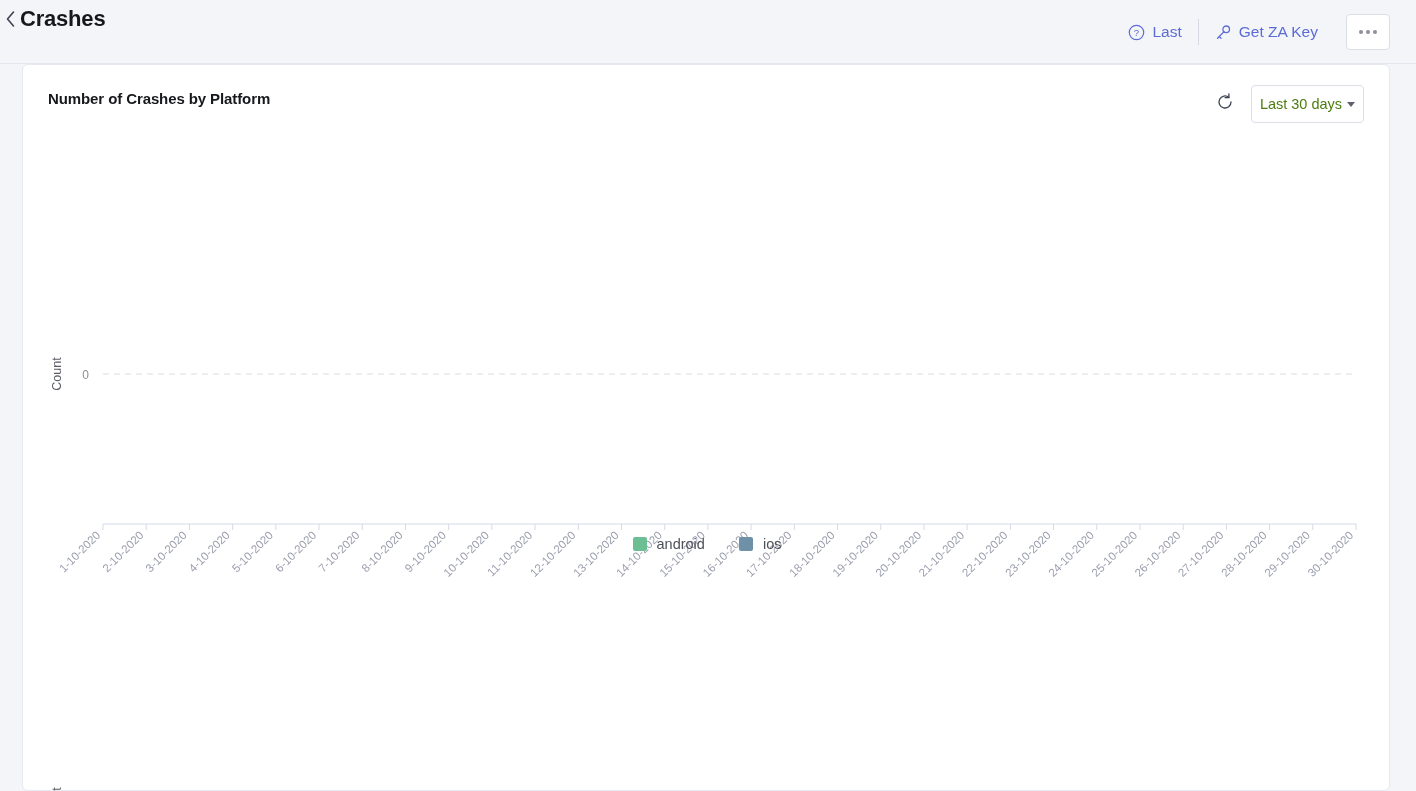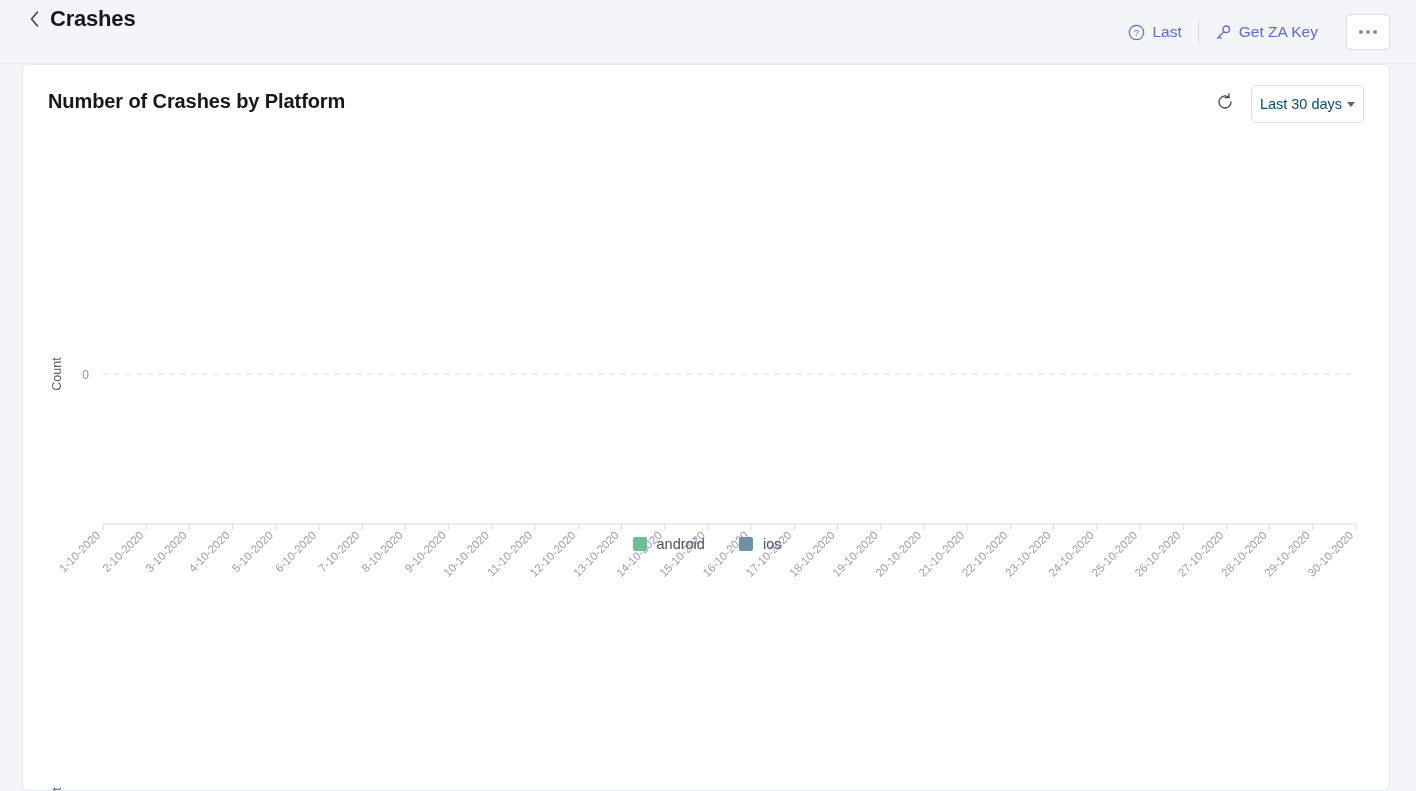--- a/index.html
+++ b/index.html
@@ -14,21 +14,21 @@
   .topbar {
     position: relative;
     height: 64px;
     width: 1416px;
     background: #f4f5f9;
     border-bottom: 1px solid #e4e6ef;
   }
   .page-title-wrap {
     position: absolute;
     left: 0px; top: 6px;
-    display: flex; align-items: center; gap: 6px; padding-left: 24px;
+    display: flex; align-items: center; 
   }
   .back-chevron {
     width: 20px; height: 26px;
     display: flex; align-items: center; justify-content: center;
     color: #3d4251;
     font-size: 19px;
     line-height: 1;
     cursor: pointer;
   }
   .page-title {
@@ -83,21 +83,21 @@
     border: 1px solid #e7e9f2;
     border-radius: 6px;
   }
   .card-header {
     position: relative;
     height: 72px;
   }
   .card-title {
     position: absolute;
     left: 25px; top: 25px;
-    font-size: 20px;
+    font-size: 15px;
     font-weight: bold;
     color: #17181c;
     letter-spacing: -0.1px;
   }
   .refresh-btn {
     position: absolute;
     right: 150px; top: 27px;
     width: 24px; height: 24px;
     cursor: pointer;
     color: #3d4251;
@@ -108,21 +108,21 @@
     width: 113px; height: 38px;
     border: 1px solid #dcdee7;
     border-radius: 4px;
     background: #ffffff;
     display: flex; align-items: center; justify-content: center;
     gap: 5px;
     cursor: pointer;
   }
   .range-select .rs-label {
     font-size: 14.5px;
-    color: #0c4a6e;
+    color: #4d7c0f;
   }
   .caret {
     width: 0; height: 0;
     border-left: 4.5px solid transparent;
     border-right: 4.5px solid transparent;
     border-top: 5px solid #5e616b;
   }
 
   
   .chart-block { position: relative; }

